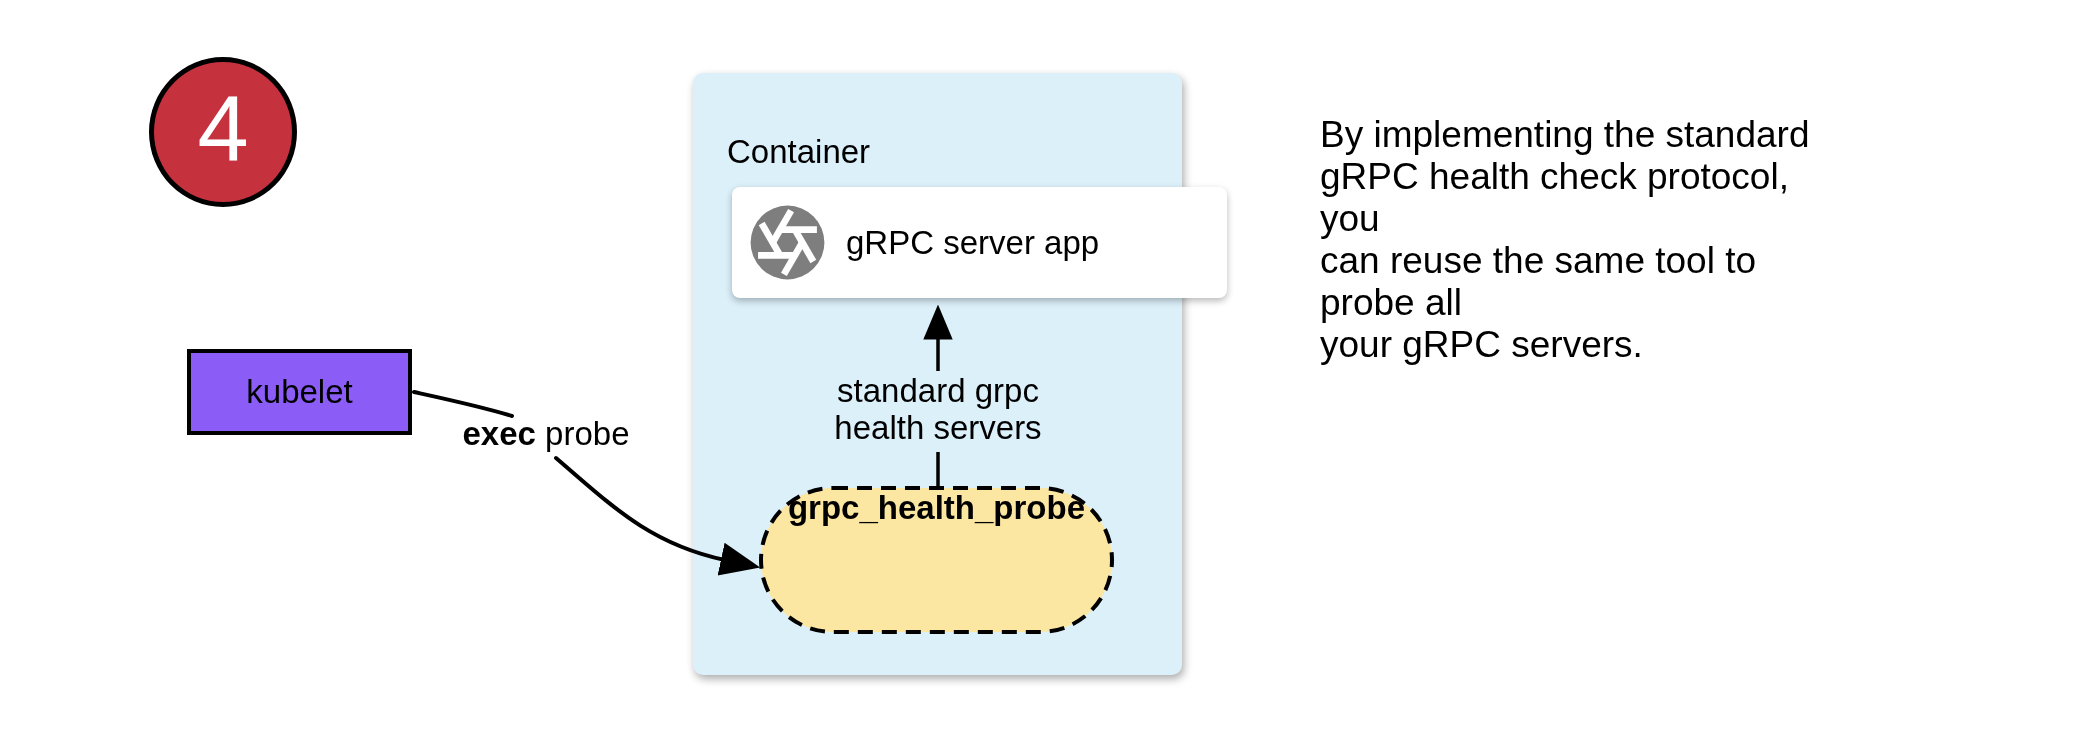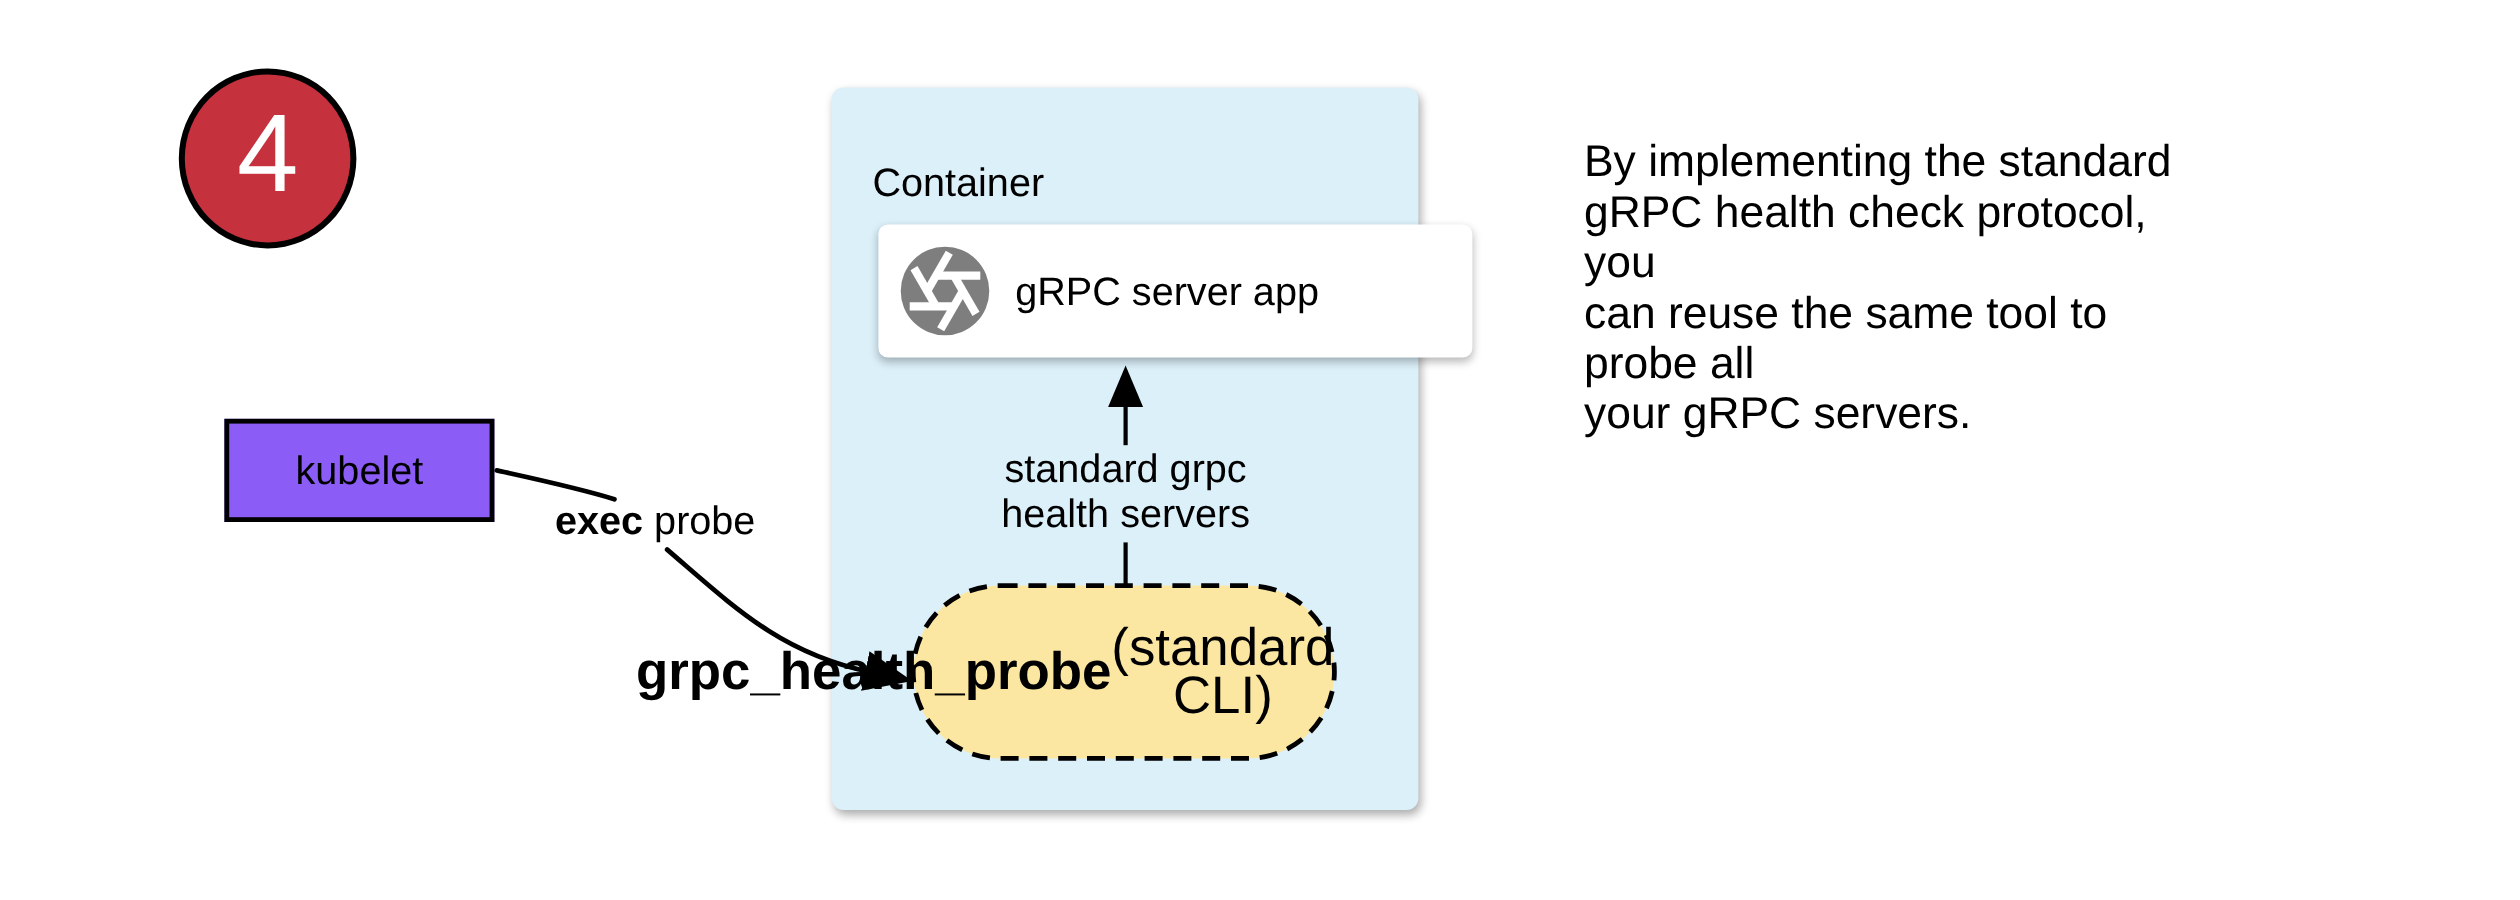--- a/index.html
+++ b/index.html
@@ -70,25 +70,25 @@
   }
   .server-label { font-size: 33px; margin-left: 20px; }
 
   
   .link-layer { left: 0; top: 0; width: 2100px; height: 750px; }
 
   
   .pill-text {
     left: 761px; top: 488px;
     width: 351px; height: 144px;
-    display: flex; 
-    align-items: center; justify-content: flex-end;
+    display: flex; flex-direction: column;
+    align-items: center; justify-content: flex-start;
     text-align: center;
     line-height: 40px;
-    font-size: 44px;
+    font-size: 33px;
   }
   .pill-title { font-weight: bold; }
 
   
   .protocol-label {
     left: 813px; top: 372px;
     width: 250px;
     text-align: center;
     font-size: 33px;
     line-height: 37px;
@@ -156,21 +156,20 @@
         <line x1="9.69" y1="16" x2="3.95" y2="6.06"></line>
         <line x1="14.31" y1="16" x2="2.83" y2="16"></line>
         <line x1="16.62" y1="12" x2="10.88" y2="21.94"></line>
       </g>
     </svg>
     <span class="server-label">gRPC server app</span>
   </div>
 
   <div class="abs pill-text">
     <div class="pill-title">grpc_health_probe</div>
-    <div>(standard CLI)</div>
   </div>
 
   <div class="abs protocol-label">
     <div>standard grpc</div>
     <div>health servers</div>
   </div>
 
   <div class="abs exec-label"><b>exec</b><span> probe</span></div>
 
   <div class="abs note">By implementing the standard

